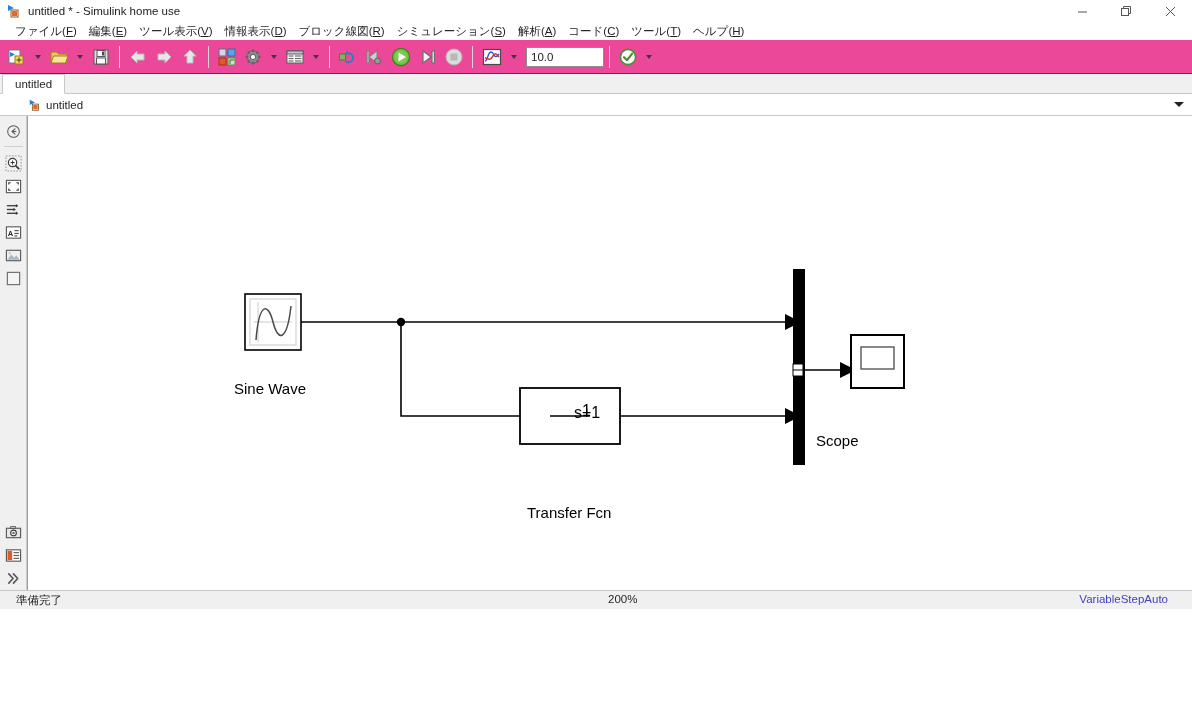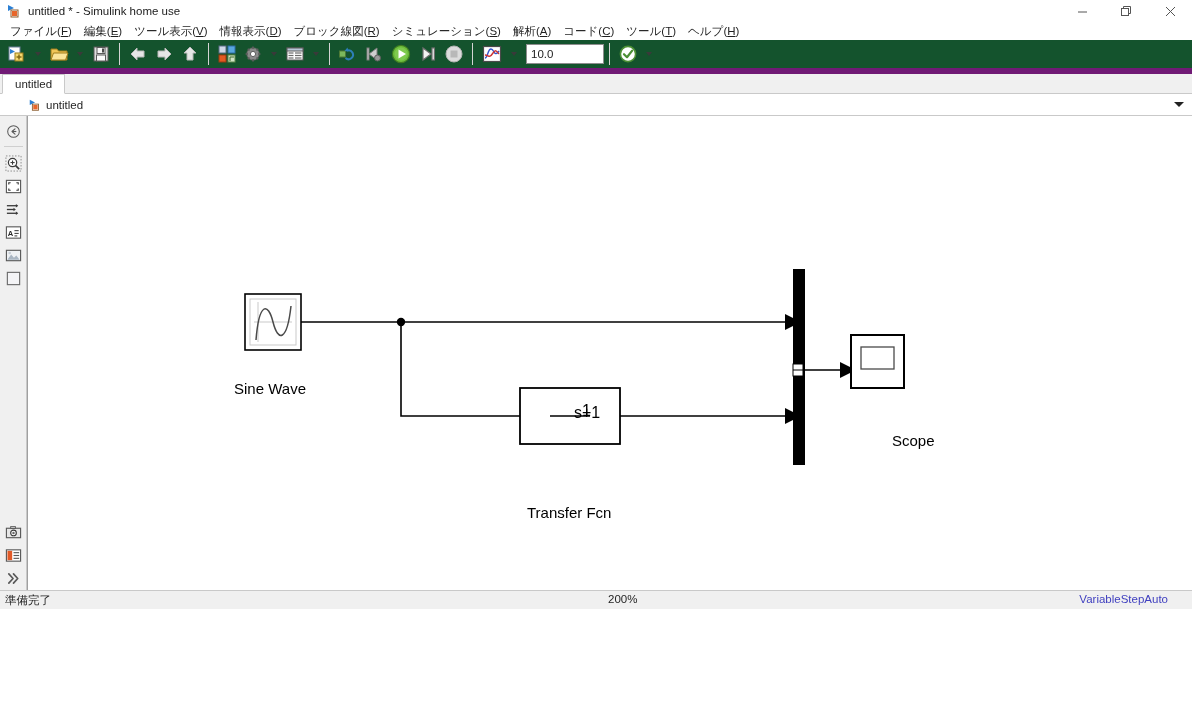--- a/index.html
+++ b/index.html
@@ -47,37 +47,37 @@
     color: #4a4a4a;
   }
   .winbtn svg { display:block; }
 
   
   .menubar {
     height: 18px;
     flex: 0 0 18px;
     background: #ffffff;
     display: flex; align-items: center;
-    padding-left: 4px;
+    padding-left: 9px;
     font-size: 11.5px;
     color: #1f1f1f;
   }
   .menubar .mi {
     padding: 1px 6px;
     white-space: nowrap;
     line-height: 16px;
   }
   .menubar .mi u { text-decoration: underline; }
 
   
   .toolbar {
     height: 34px;
     flex: 0 0 34px;
-    background: #14532d;
-    border-bottom: 6px solid #701a75;
+    background: #ec4899;
+    border-bottom: 1px solid #701a75;
     display: flex; align-items: center;
     padding: 0 4px;
   }
   .tb-item {
     height: 28px;
     display: flex; align-items: center; justify-content: center;
     padding: 0 3px;
   }
   .tb-sep {
     width: 1px; height: 22px;
@@ -194,21 +194,21 @@
   
   .statusbar {
     height: 19px; flex: 0 0 19px;
     background: #f0f0f0;
     border-top: 1px solid #c9c9c9;
     display: flex; align-items: center;
     font-size: 11.5px;
     color: #1f1f1f;
     position: relative;
   }
-  .st-left { padding-left: 5px; }
+  .st-left { padding-left: 16px; }
   .st-zoom {
     position: absolute; left: 596px; top: 2px; margin-left: 12px;
   }
   .st-right {
     position: absolute; right: 24px; top: 2px;
     color: #3f3fbf;
   }
 </style>
 </head>
 <body>
@@ -594,21 +594,21 @@
             <rect x="833" y="231" width="33" height="22" fill="#ffffff" stroke="#4a4a4a" stroke-width="1.3"></rect>
           </g>
         </svg>
 
         <div class="blocklabel" style="left:206px; top:264px;">Sine Wave</div>
 
         <div class="blocklabel" style="left:554px; top:286px; font-size:16px;">1</div>
         <div class="blocklabel" style="left:546px; top:288px; font-size:16px;">s+1</div>
         <div class="blocklabel" style="left:499px; top:388px;">Transfer Fcn</div>
 
-        <div class="blocklabel" style="left:864px; top:316px;">Scope</div>
+        <div class="blocklabel" style="left:788px; top:316px;">Scope</div>
       </div>
     </div>
   </div>
 
   <div class="statusbar">
     <span class="st-left">準備完了</span>
     <span class="st-zoom">200%</span>
     <span class="st-right">VariableStepAuto</span>
   </div>
 

